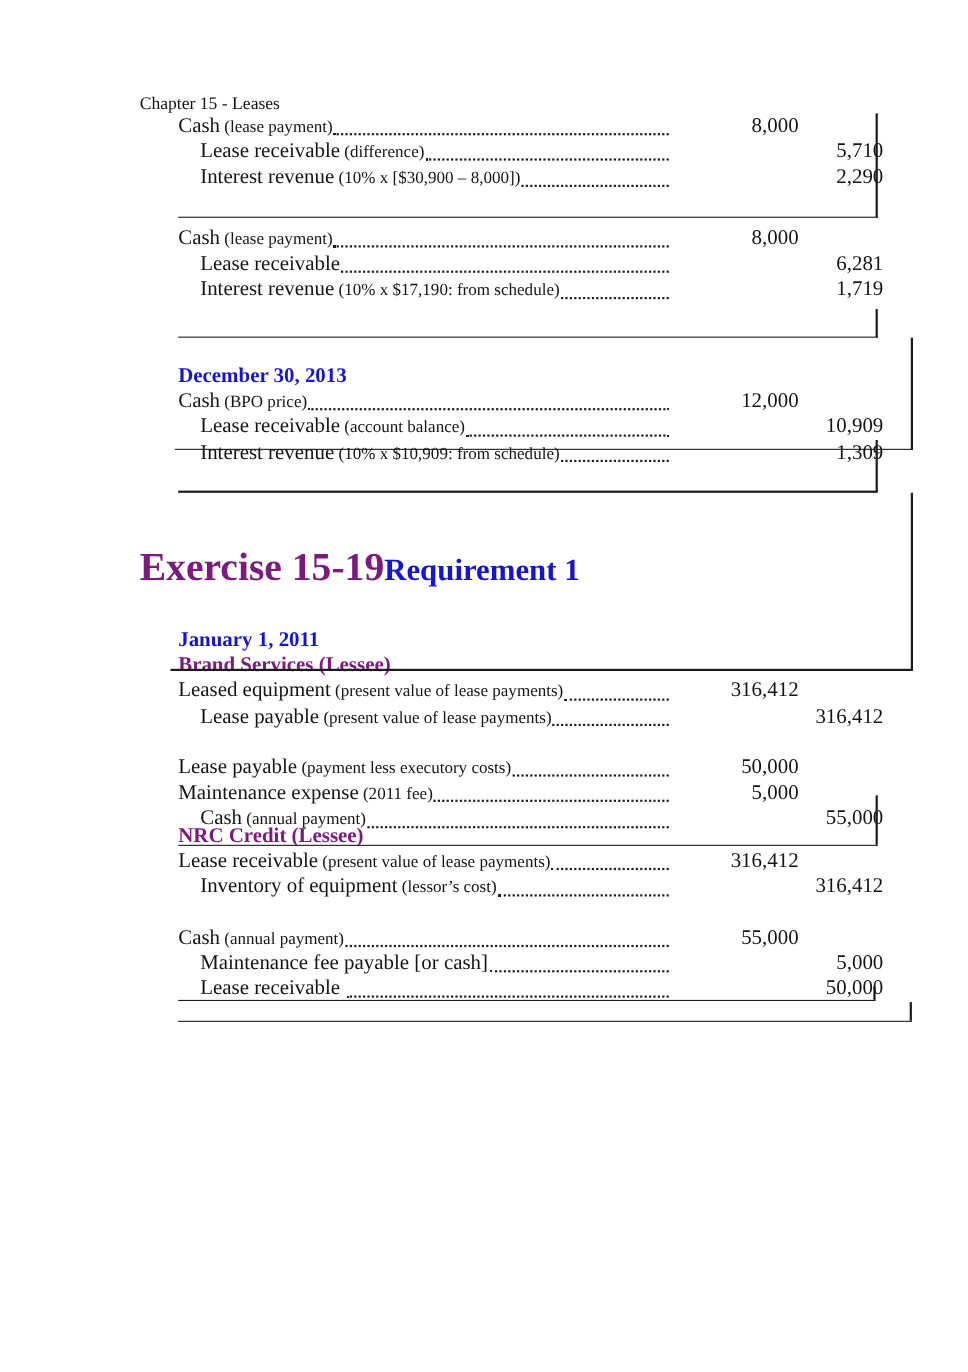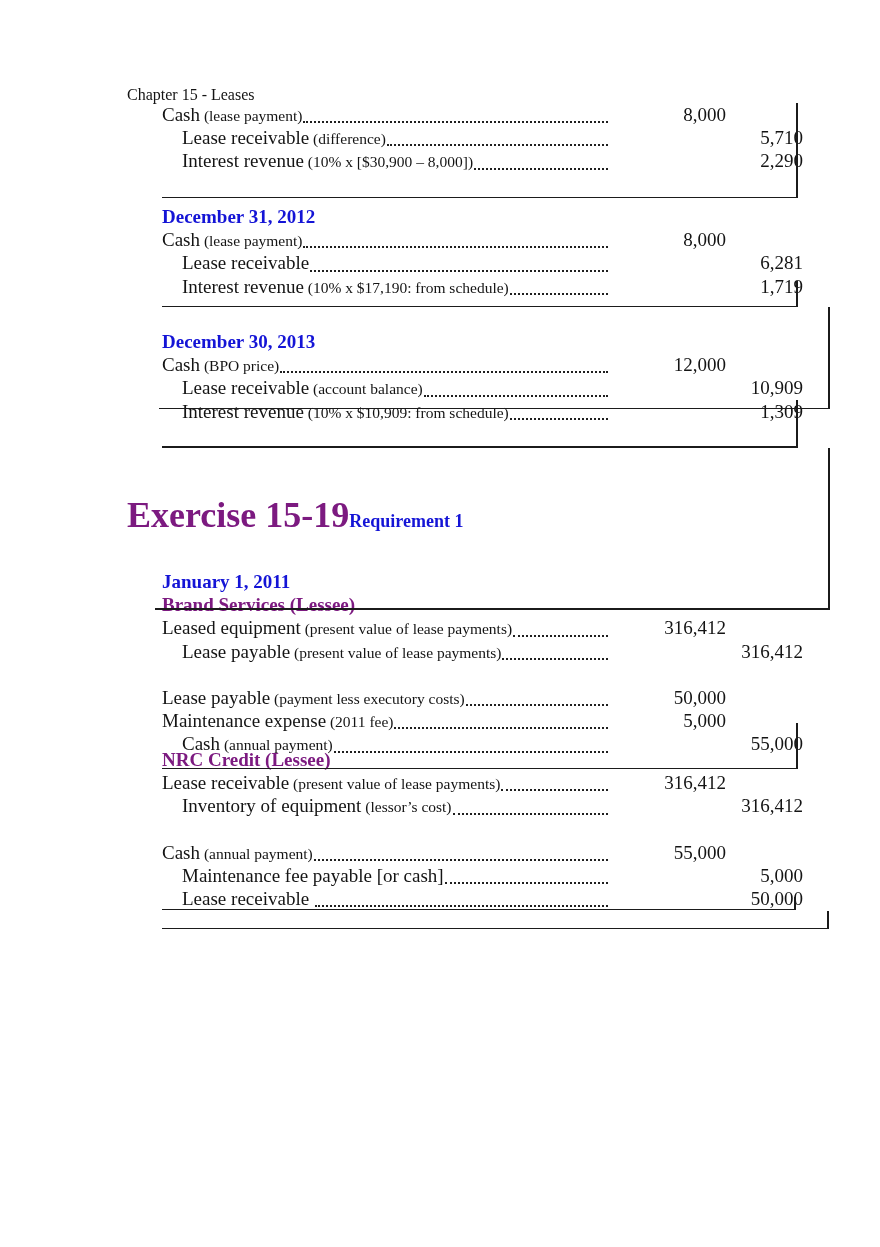--- a/index.html
+++ b/index.html
@@ -15,21 +15,21 @@
   .detail{font-size:15.5px;flex:0 0 auto;}
   .dots{flex:1 1 auto;min-width:0;align-self:flex-end;margin:0 3px 4px 1px;border-bottom:2.2px dotted #1f1f1f;}
   .debit,.credit{font-size:19px;flex:0 0 auto;text-align:right;}
   .debit{width:115px;}
   .credit{width:77px;}
   .hrow{height:23.2px;font-weight:bold;font-size:19px;white-space:pre;}
   .date{color:var(--blue,#1414d6);}
   .entity{color:var(--purple,#7c1a80);}
   .ex{position:absolute;left:127px;top:494px;display:flex;align-items:baseline;}
   .ex-title{font-size:36px;font-weight:bold;color:var(--purple,#7c1a80);}
-  .ex-req{font-size:18px;font-weight:bold;color:var(--blue,#1414d6);}
+  .ex-req{font-size:28px;font-weight:bold;color:var(--blue,#1414d6);}
   .hline{position:absolute;height:1.6px;background:#1b1b1b;z-index:5;}
   .vline{position:absolute;width:1.6px;background:#1b1b1b;z-index:5;}
 </style>
 </head>
 <body>
 
 <div class="chapter">Chapter 15 - Leases</div>
 
 <div class="block" style="top:104px">
   <div class="row">
@@ -37,21 +37,20 @@
   </div>
   <div class="row indent">
     <span class="acct">Lease receivable</span><span class="detail"> (difference)</span><span class="dots"></span><span class="debit"></span><span class="credit">5,710</span>
   </div>
   <div class="row indent">
     <span class="acct">Interest revenue</span><span class="detail"> (10% x [$30,900 – 8,000])</span><span class="dots"></span><span class="debit"></span><span class="credit">2,290</span>
   </div>
 </div>
 
 <div class="block" style="top:206px">
-  <div class="hrow date">December 31, 2012</div>
   <div class="row">
     <span class="acct">Cash</span><span class="detail"> (lease payment)</span><span class="dots"></span><span class="debit">8,000</span><span class="credit"></span>
   </div>
   <div class="row indent">
     <span class="acct">Lease receivable</span><span class="detail"></span><span class="dots"></span><span class="debit"></span><span class="credit">6,281</span>
   </div>
   <div class="row indent">
     <span class="acct">Interest revenue</span><span class="detail"> (10% x $17,190: from schedule)</span><span class="dots"></span><span class="debit"></span><span class="credit">1,719</span>
   </div>
 </div>

